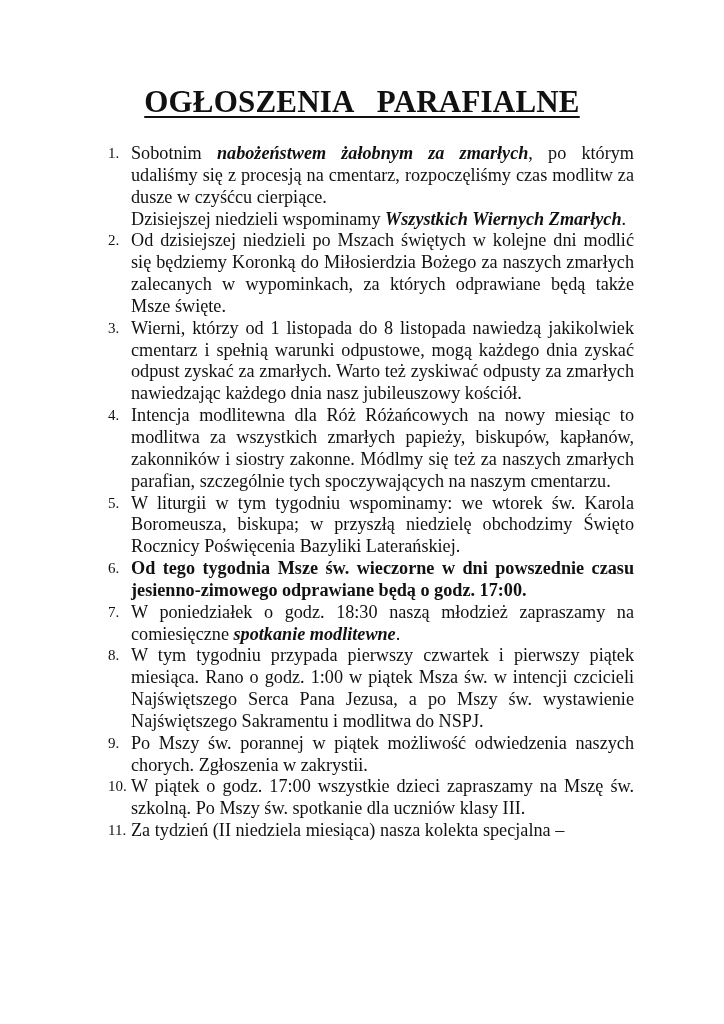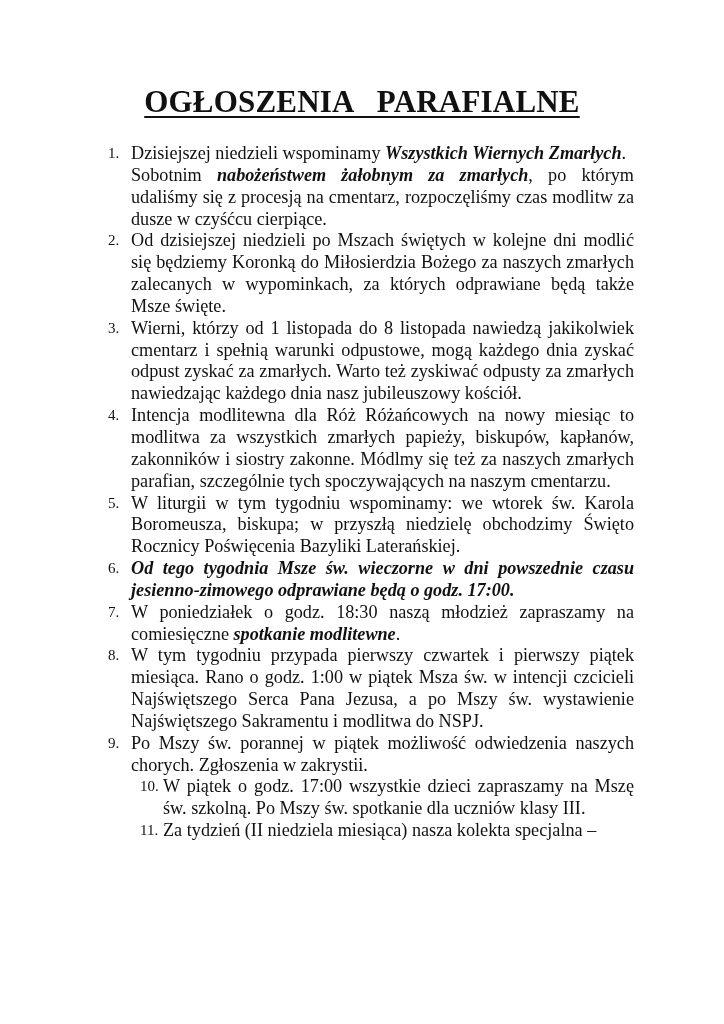--- a/index.html
+++ b/index.html
@@ -59,40 +59,39 @@
       position: absolute;
       left: 0;
       top: 0;
       font-size: 15px;
     }
     .num.wide {
       left: 0;
     }
     .item.two-digit {
       padding-left: 23px;
-      margin-left: 32px;
     }
-    .b { font-weight: bold; font-style: italic; }
+    .b { font-weight: bold; }
     .i { }
     .bi { font-weight: bold; font-style: italic; }
     .para { display: block; }
   </style>
 </head>
 <body>
 
 <div class="page">
 
   <h1 class="title">OGŁOSZENIA   PARAFIALNE</h1>
 
   <ol class="list">
 
     <li class="item">
       <span class="num">1.</span>
+      <span class="para"><span>Sobotnim </span><span class="bi">nabożeństwem żałobnym za zmarłych</span><span>, po którym udaliśmy się z procesją na cmentarz, rozpoczęliśmy czas modlitw za dusze w czyśćcu cierpiące.</span></span>
       <span class="para"><span>Dzisiejszej niedzieli wspominamy </span><span class="bi">Wszystkich Wiernych Zmarłych</span><span>.</span></span>
-      <span class="para"><span>Sobotnim </span><span class="bi">nabożeństwem żałobnym za zmarłych</span><span>, po którym udaliśmy się z procesją na cmentarz, rozpoczęliśmy czas modlitw za dusze w czyśćcu cierpiące.</span></span>
     </li>
 
     <li class="item">
       <span class="num">2.</span>
       <span>Od dzisiejszej niedzieli po Mszach świętych w kolejne dni modlić się będziemy </span><span class="i">Koronką do Miłosierdzia Bożego</span><span> za naszych zmarłych zalecanych w wypominkach, za których odprawiane będą także Msze święte.</span>
     </li>
 
     <li class="item">
       <span class="num">3.</span>
       <span>Wierni, którzy od 1 listopada do 8 listopada nawiedzą jakikolwiek cmentarz i spełnią warunki odpustowe, mogą każdego dnia zyskać </span><span class="i">odpust zyskać za zmarłych</span><span>. Warto też zyskiwać odpusty za zmarłych nawiedzając każdego dnia nasz jubileuszowy kościół.</span>

